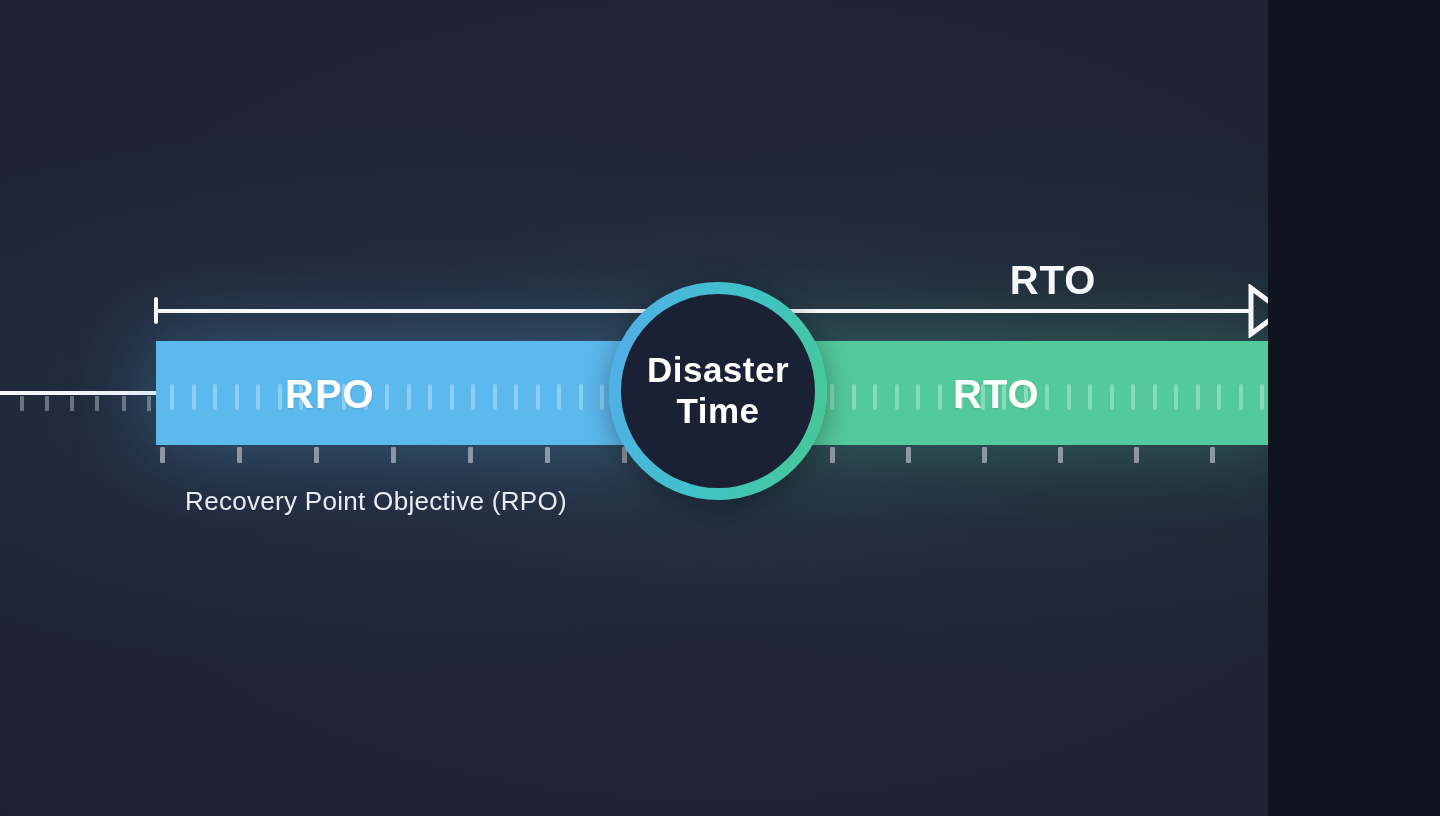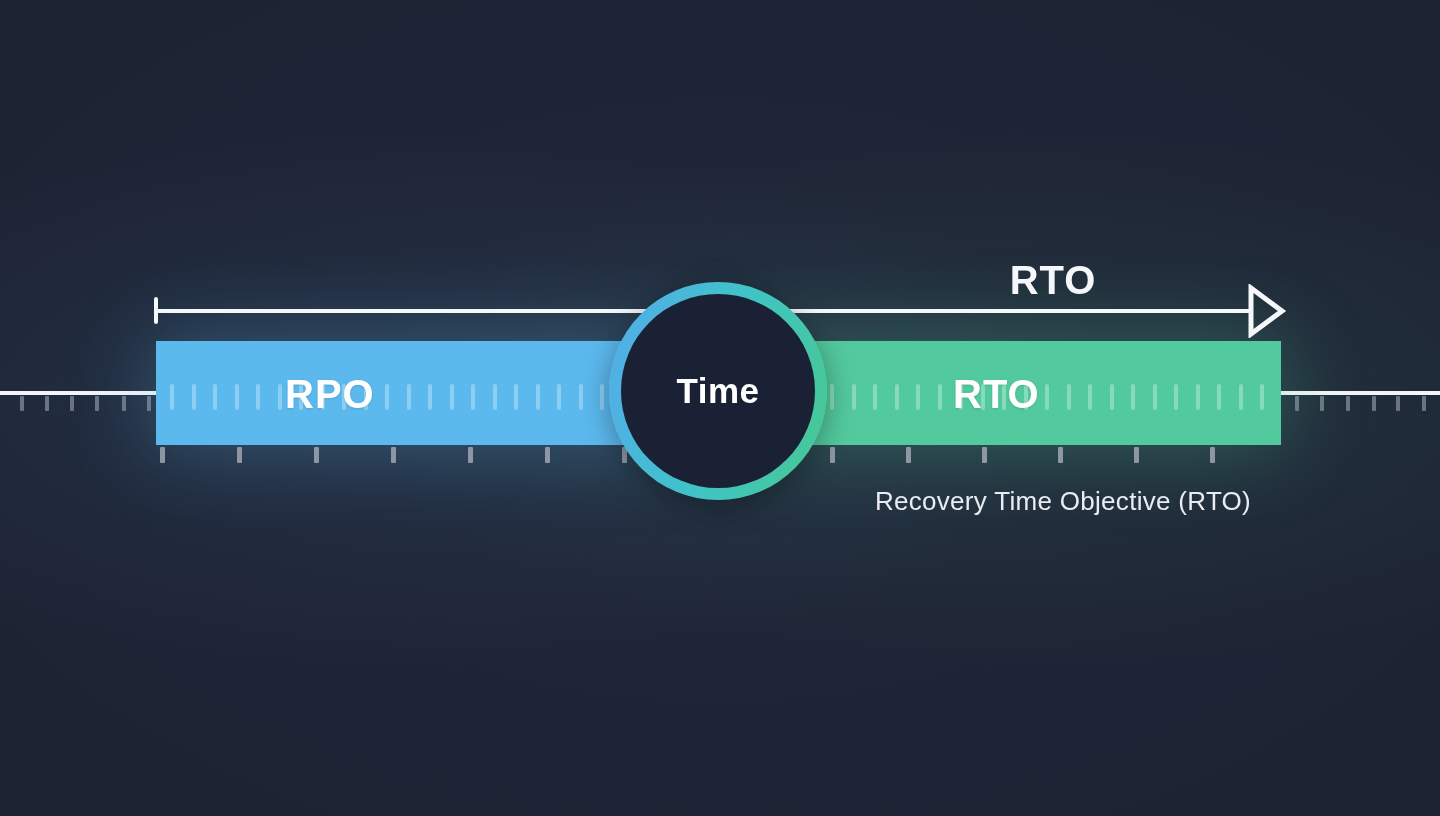--- a/index.html
+++ b/index.html
@@ -1,17 +1,17 @@
 <!DOCTYPE html>
 <html style="--background: #1c2232; --timeline: #f2f4f7; --arrow: #f5f7fa; --rpo-bar: #5cb9ee; --rto-bar: #53ca9d; --ring-gradient-left: #52aee8; --ring-gradient-mid: #3fc3c8; --ring-gradient-right: #47c896; --circle-fill: #1b2134; --tick-gray: #9ea4b0;"><head>
 <meta charset="utf-8">
 <style>
   html,body{margin:0;padding:0;background:#10141f;}
   #stage{
-    position:relative;width:1440px;height:816px;overflow:hidden;
+    position:relative;width:1268px;height:816px;overflow:hidden;
     font-family:"Liberation Sans","DejaVu Sans",sans-serif;
     background:
       radial-gradient(1100px 420px at 390px 400px, rgba(92,185,238,0.09), rgba(92,185,238,0) 65%),
       radial-gradient(1100px 420px at 1055px 400px, rgba(83,202,157,0.09), rgba(83,202,157,0) 65%),
       radial-gradient(1900px 1100px at 720px 400px, #212739 0%, #1c2232 55%, #151a28 100%);
     color:#fff;
   }
   .abs{position:absolute;}
 
   
@@ -72,24 +72,25 @@
   <div class="abs timeline-seg" id="timeline-left"></div>
   <div class="abs timeline-seg" id="timeline-right"></div>
 
   <div class="abs bar" id="rpo-bar"></div>
   <div class="abs bar" id="rto-bar"></div>
   <div class="abs bar-label" id="rpo-bar-label">RPO</div>
   <div class="abs bar-label" id="rto-bar-label">RTO</div>
 
   <div class="abs" id="event-ring"></div>
   <div class="abs" id="event-inner">
+    <span>Disaster</span>
     <span>Time</span>
   </div>
 
-  <div class="abs caption" id="rto-caption">Recovery Time Objective (RTO)</div>
+  <div class="abs caption" id="rpo-caption">Recovery Point Objective (RPO)</div>
 
 <div class="small-tick" style="left: 20px;"></div>
     <div class="small-tick" style="left: 45px;"></div>
     <div class="small-tick" style="left: 70px;"></div>
     <div class="small-tick" style="left: 95px;"></div>
     <div class="small-tick" style="left: 122px;"></div>
     <div class="small-tick" style="left: 147px;"></div>
     <div class="small-tick" style="left: 1295px;"></div>
     <div class="small-tick" style="left: 1320px;"></div>
     <div class="small-tick" style="left: 1346px;"></div>

